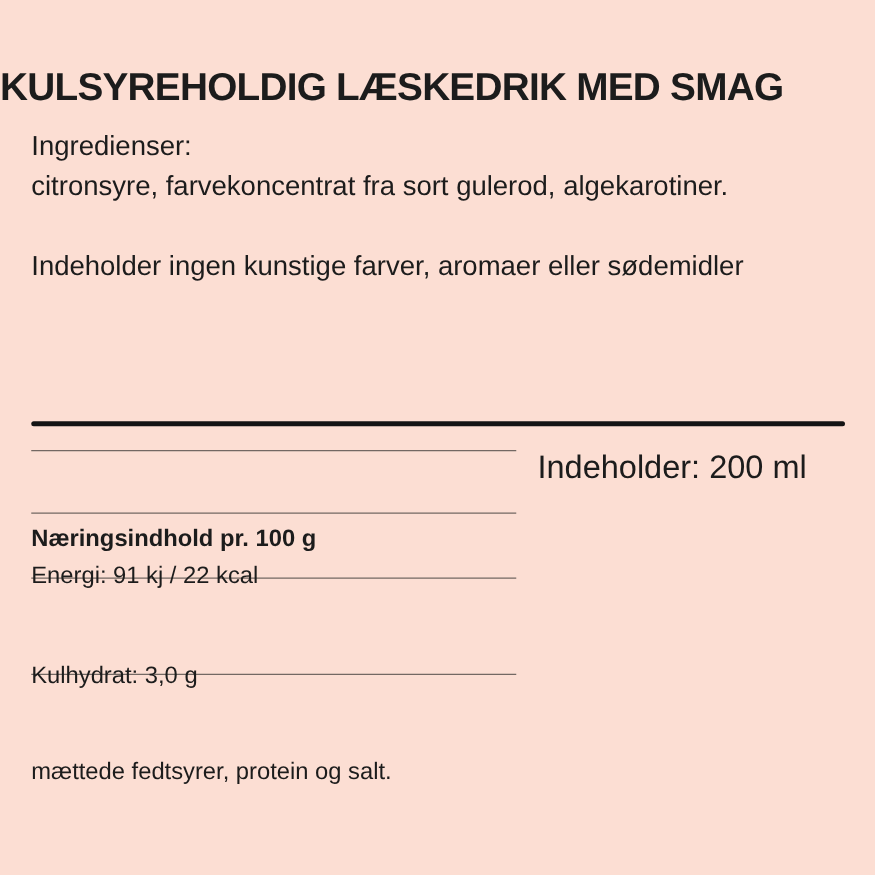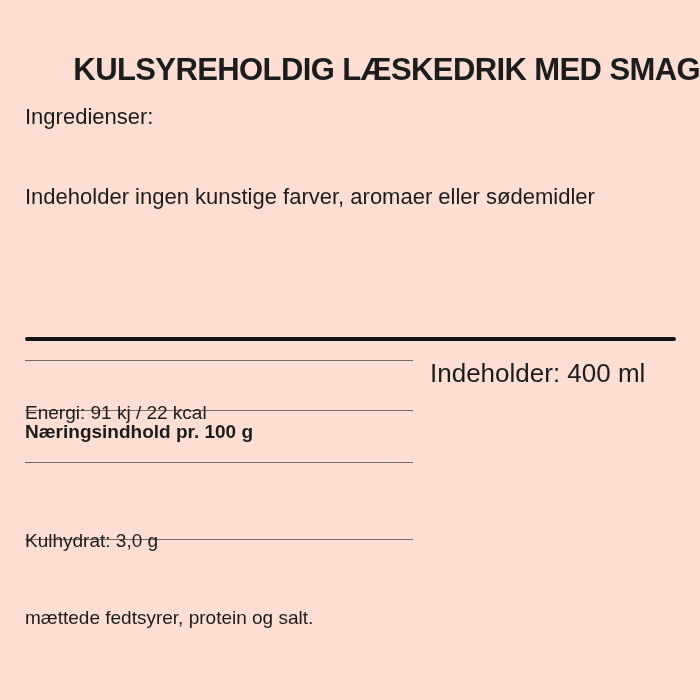--- a/index.html
+++ b/index.html
@@ -17,40 +17,40 @@
   }
   .label {
     position: relative;
     width: 700px; height: 700px;
     background: var(--background);
     overflow: hidden;
   }
   .title {
     position: absolute;
     top: 50px; left: 0; right: 0;
-    text-align: right;
+    text-align: left;
     font-size: 31px;
     font-weight: 700;
     letter-spacing: -0.6px;
     line-height: 40px;
     white-space: nowrap;
   }
   .intro {
     position: absolute;
     top: 101px; left: 25px;
     width: 652px;
     font-size: 22px;
     line-height: 32px;
   }
   .intro .heading {
     display: block;
     font-weight: 400;
   }
   .intro .line { display: block; }
-  .note { margin-top: 48px; }
+  .note { margin-top: 32px; }
   .thick-rule {
     position: absolute;
     top: 337px; left: 25px;
     width: 651px; height: 4px;
     background: var(--thick-rule);
     border-radius: 2px;
   }
   .thin-rule {
     position: absolute;
     left: 25px;
@@ -69,41 +69,42 @@
     font-size: 19px;
     line-height: 26px;
     white-space: pre-wrap;
   }
   .nutri .line { display: block; }
   .nutri-heading {
     top: 373px;
     font-weight: 700;
     margin-top: 46px;
   }
-  .nutri-energy { top: 400px; }
+  .nutri-energy { top: 448px; }
   .nutri-carbs { top: 476px; }
   .nutri-footnote { top: 553px; }
   .volume {
     position: absolute;
     left: 430px; top: 357px;
     font-size: 26px;
     line-height: 32px;
     white-space: nowrap;
   }
 </style>
 </head>
 <body>
 
 <div class="label">
 
   <div class="title">KULSYREHOLDIG LÆSKEDRIK MED SMAG</div>
 
   <div class="intro">
     <span class="heading">Ingredienser:</span>
     <p>
+      <span class="line">citronsyre, farvekoncentrat fra sort gulerod, algekarotiner.</span>
     </p>
     <p class="note">
       <span class="line">Indeholder ingen kunstige farver, aromaer eller sødemidler</span>
     </p>
   </div>
 
   <div class="thick-rule"></div>
 
   <div class="thin-rule rule-1"></div>
   <div class="thin-rule rule-2"></div>
@@ -115,15 +116,15 @@
   <div class="nutri nutri-energy">Energi: 91 kj / 22 kcal</div>
 
   <div class="nutri nutri-carbs">
     <span class="line">Kulhydrat: 3,0 g</span>
   </div>
 
   <div class="nutri nutri-footnote">
     <span class="line">mættede fedtsyrer, protein og salt.</span>
   </div>
 
-  <div class="volume">Indeholder: 400 ml</div>
+  <div class="volume">Indeholder: 200 ml</div>
 
 </div>
 
 </body></html>

